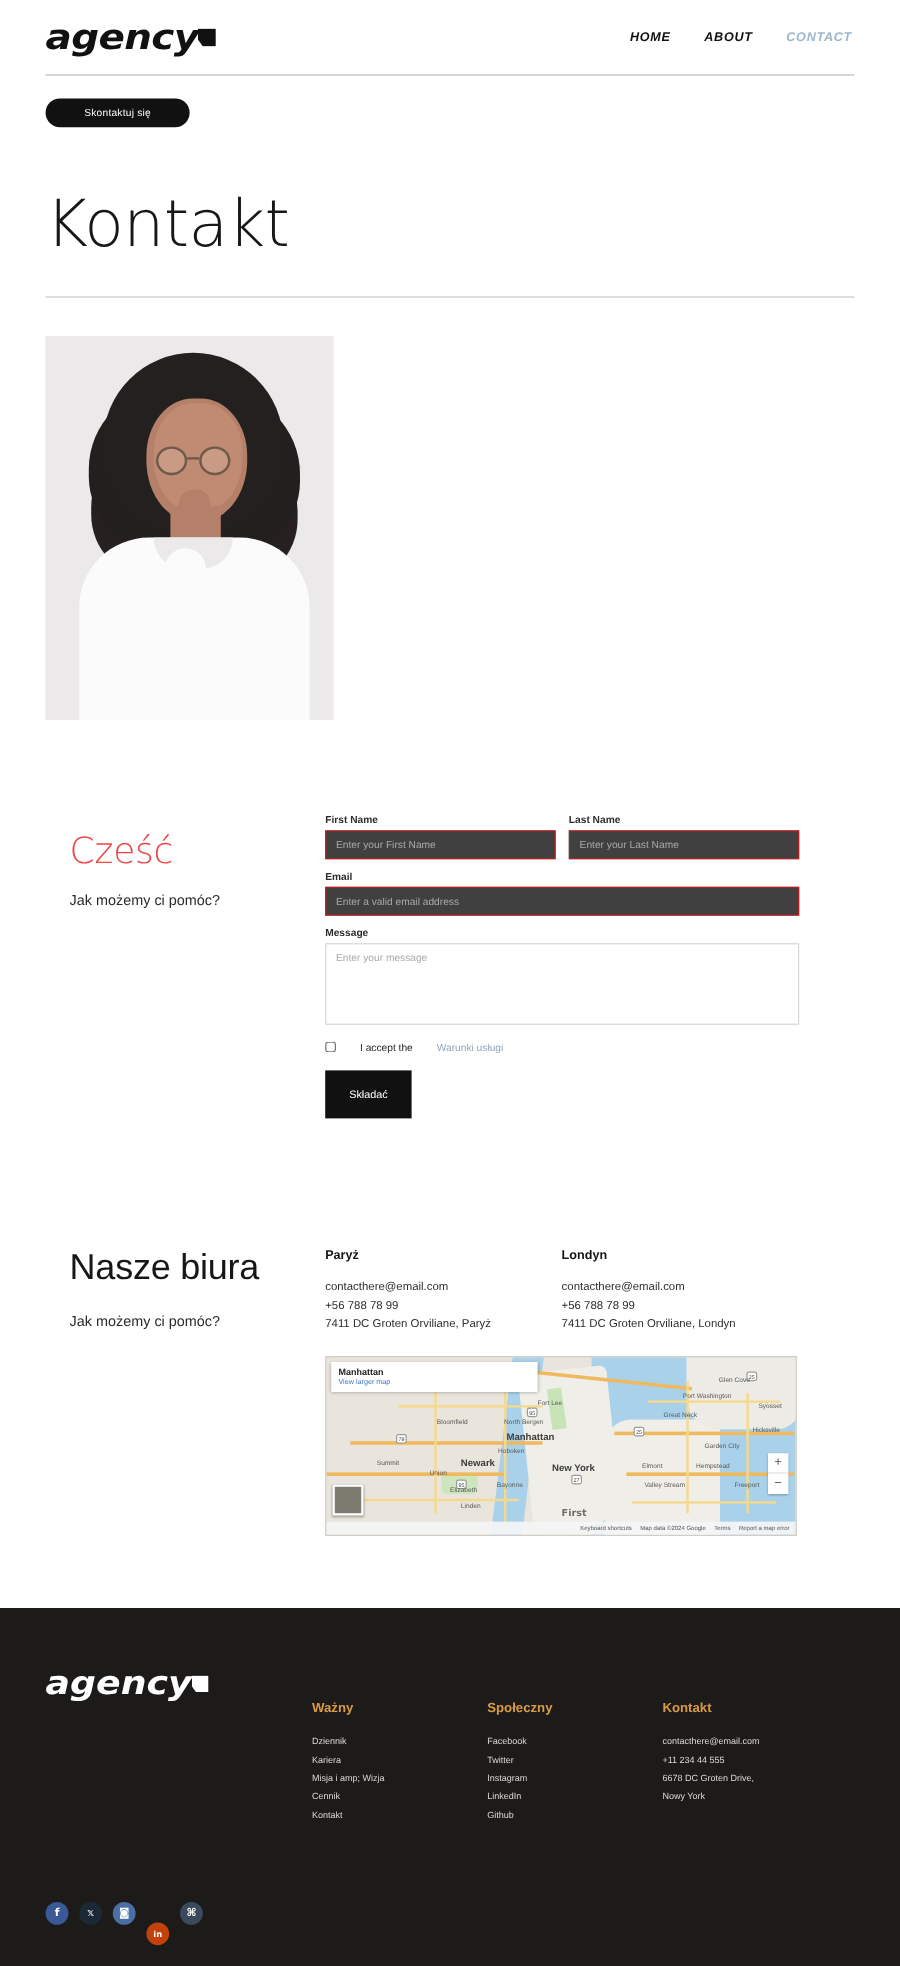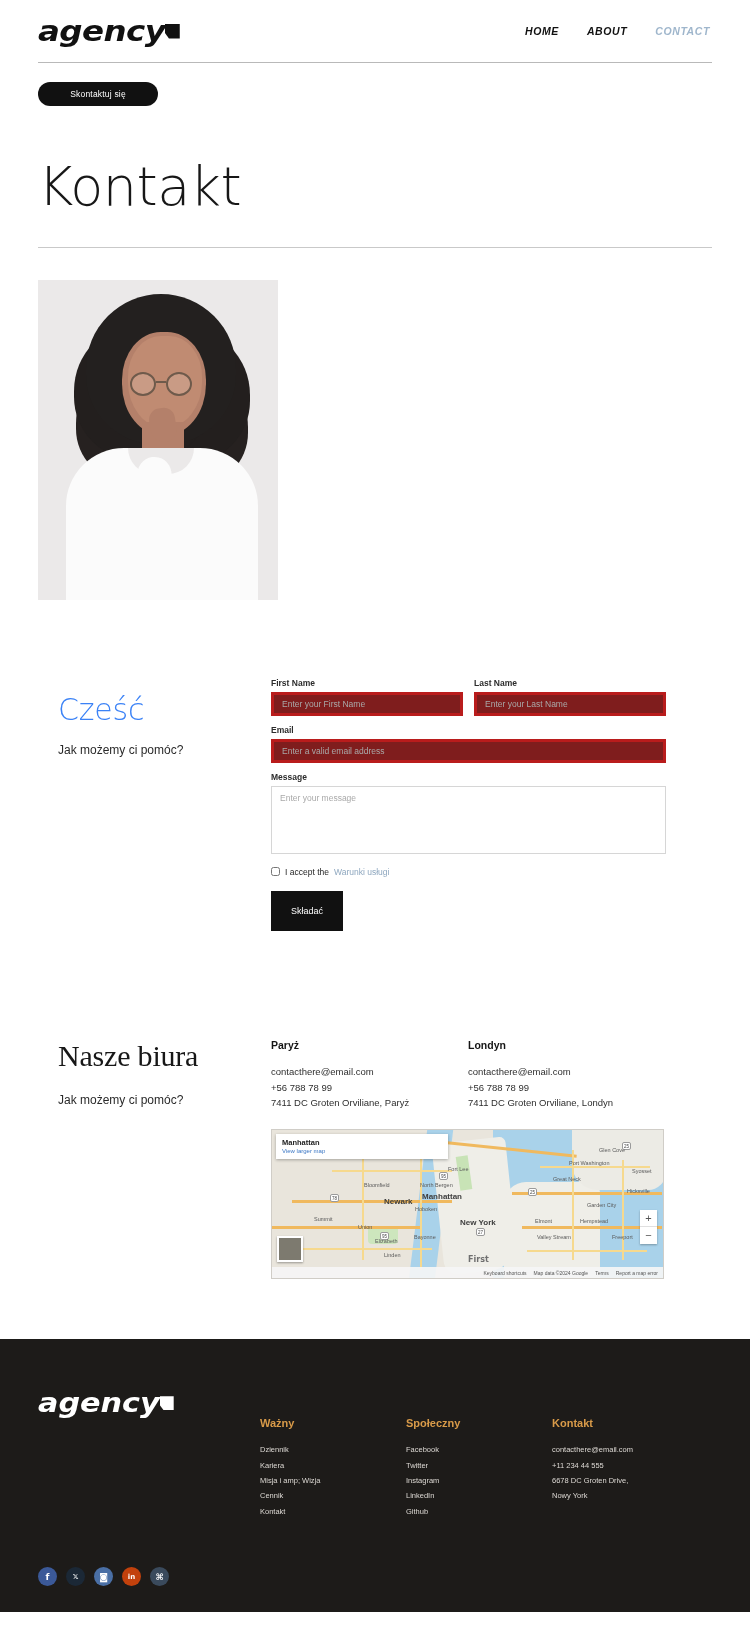--- a/index.html
+++ b/index.html
@@ -194,21 +194,21 @@
   .form-section {
     display: flex;
     padding: 78px 38px 0 38px;
     gap: 18px;
   }
   .form-left { width: 215px; padding-left: 20px; padding-top: 14px; }
   .form-left h2 {
     font-family: "DejaVu Sans", sans-serif;
     font-weight: 300;
     font-size: 30px;
-    color: #3b82f6;
+    color: #ef4444;
     letter-spacing: -0.2px;
   }
   .form-left p {
     margin-top: 16px;
     font-size: 12px;
     color: #2a2a2a;
   }
   .form-right { flex: 1; max-width: 395px; }
   .field-row { display: flex; gap: 11px; }
   .field { margin-bottom: 9px; flex: 1; }
@@ -216,22 +216,22 @@
     display: block;
     font-size: 8.5px;
     font-weight: 700;
     color: #2c2c2c;
     margin-bottom: 4px;
   }
   .field input[type=text],
   .field input[type=email] {
     width: 100%;
     height: 24px;
-    border: 3px solid #b91c1c;
-    background: #7f1d1d;
+    border: 1px solid #b91c1c;
+    background: #404040;
     font-size: 8.5px;
     color: #9a9a9a;
     padding: 0 8px;
     font-family: "Liberation Sans", sans-serif;
     outline: none;
   }
   .field textarea {
     width: 100%;
     height: 68px;
     border: 1px solid #d6d6d6;
@@ -239,21 +239,21 @@
     font-size: 8.5px;
     color: #9a9a9a;
     padding: 6px 8px;
     font-family: "Liberation Sans", sans-serif;
     resize: none;
     outline: none;
   }
   .field input::placeholder, .field textarea::placeholder { color: #a9a9a9; }
   .accept-row {
     display: flex;
-    gap: 5px;
+    gap: 20px;
     margin-top: 4px;
     font-size: 8.5px;
     color: #1f1f1f;
   }
   .accept-row input[type=checkbox] {
     width: 9px; height: 9px; margin: 0;
     accent-color: #555;
   }
   .accept-row a { color: #8ea7bf; text-decoration: none; }
   .submit-btn {
@@ -270,21 +270,21 @@
   }
 
   
   .offices {
     display: flex;
     padding: 108px 38px 0 38px;
     gap: 18px;
   }
   .offices-left { width: 215px; padding-left: 20px; }
   .offices-left h2 {
-    font-family: Liberation Serif, serif;
+    font-family: Liberation Sans, sans-serif;
     font-weight: 300;
     font-size: 30px;
     line-height: 1.13;
     color: #171717;
     letter-spacing: -0.2px;
   }
   .offices-left p {
     margin-top: 20px;
     font-size: 12px;
     color: #2a2a2a;
@@ -608,21 +608,21 @@
         <div class="shield" style="left:58px; top:64px;">78</div>
         <div class="shield" style="left:108px; top:102px;">95</div>
         <div class="shield" style="left:167px; top:42px;">95</div>
         <div class="shield" style="left:256px; top:58px;">25</div>
         <div class="shield" style="left:204px; top:98px;">27</div>
         <div class="shield" style="left:350px; top:12px;">25</div>
 
         <div id="map-labels">
             <div class="map-label big" style="left: 150px; top: 62px;">Manhattan</div>
             <div class="map-label big" style="left: 188px; top: 88px;">New York</div>
-            <div class="map-label big" style="left: 112px; top: 67px;">Newark</div>
+            <div class="map-label big" style="left: 112px; top: 84px;">Newark</div>
             <div class="map-label" style="left: 92px; top: 52px;">Bloomfield</div>
             <div class="map-label" style="left: 148px; top: 52px;">North Bergen</div>
             <div class="map-label" style="left: 143px; top: 76px;">Hoboken</div>
             <div class="map-label" style="left: 86px; top: 94px;">Union</div>
             <div class="map-label" style="left: 103px; top: 108px;">Elizabeth</div>
             <div class="map-label" style="left: 142px; top: 104px;">Bayonne</div>
             <div class="map-label" style="left: 112px; top: 122px;">Linden</div>
             <div class="map-label" style="left: 42px; top: 86px;">Summit</div>
             <div class="map-label" style="left: 176px; top: 36px;">Fort Lee</div>
             <div class="map-label" style="left: 297px; top: 30px;">Port Washington</div>
@@ -691,19 +691,19 @@
         <span class="txt">6678 DC Groten Drive,</span>
         <span class="txt">Nowy York</span>
       </div>
     </div>
 
     <div class="footer-bottom">
       <div class="socials" id="socials">
           <div class="soc" style="background: rgb(59, 89, 152);">f</div>
           <div class="soc" style="background: rgb(27, 40, 54); font-size: 7px;">𝕏</div>
           <div class="soc" style="background: rgb(74, 111, 165);">◙</div>
-          <div class="soc" style="background: #c2410c; font-size: 7px;">in</div>
+          <div class="soc" style="background: #c2410c; font-size: 7px; margin-top: 34px;">in</div>
           <div class="soc" style="background: rgb(58, 74, 92);">⌘</div>
         </div>
     </div>
   </div>
 
 </div>
 
 </body></html>

